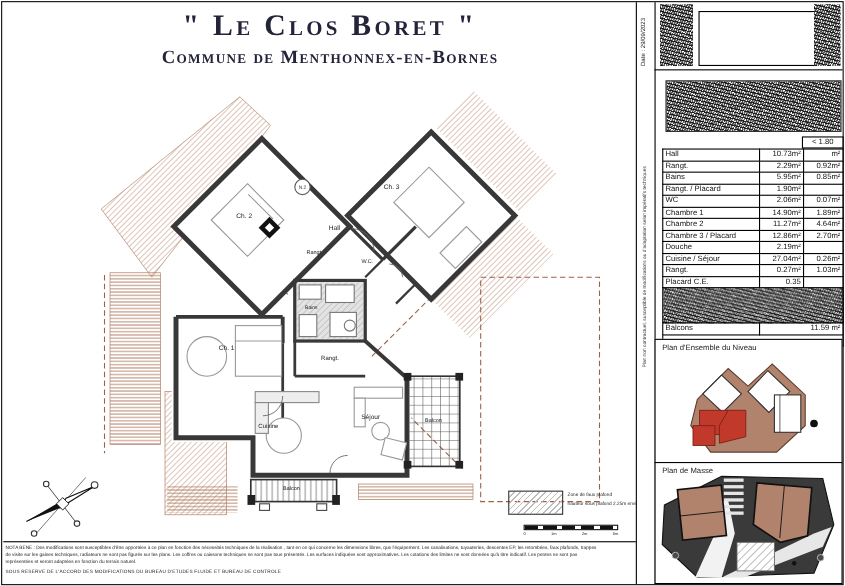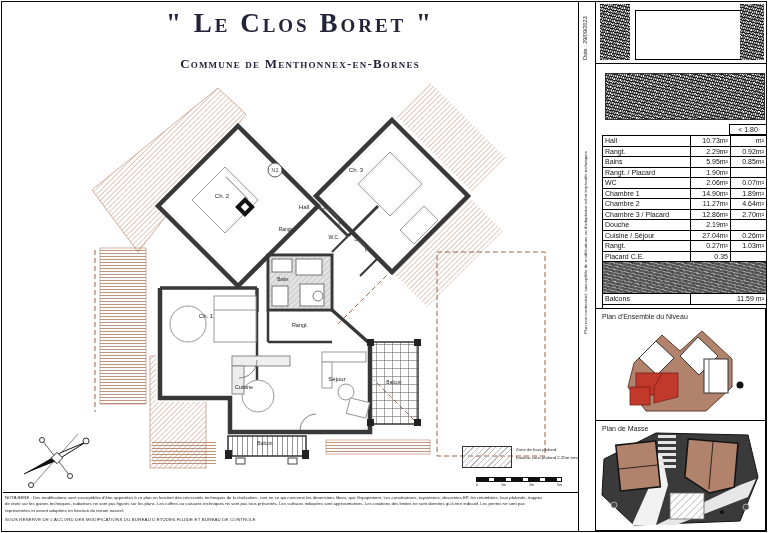--- a/index.html
+++ b/index.html
@@ -5,21 +5,21 @@
   html,body{margin:0;padding:0;background:#fff;}
   #page{position:relative;width:768px;height:533px;background:#fff;overflow:hidden;
         font-family:"Liberation Sans",sans-serif;color:#111;}
   .sheet-border{position:absolute;inset:1px;border:1.6px solid #0a0a0a;pointer-events:none;z-index:60;}
 
   
   .title-block{position:absolute;left:128px;top:8px;width:344px;text-align:center;z-index:5;}
   .title-main{font-family:"Liberation Serif",serif;font-variant:small-caps;font-weight:700;
               font-size:27px;letter-spacing:3px;color:#23233a;line-height:30px;}
   .title-sub{font-family:"Liberation Serif",serif;font-variant:small-caps;font-weight:600;
-             font-size:13px;letter-spacing:1.2px;color:#23233a;margin-top:18px;}
+             font-size:17px;letter-spacing:1.2px;color:#23233a;margin-top:4px;}
 
   
   .right-panel{position:absolute;left:578px;top:2px;bottom:2px;right:2px;border-left:1px solid #000;background:#fff;z-index:10;}
   .v-divider{position:absolute;left:16px;top:0;bottom:0;border-left:1px solid #000;}
   .vtext{position:absolute;transform-origin:left top;transform:rotate(-90deg);white-space:nowrap;color:#222;}
   .date-text{left:3px;top:58px;font-size:5.5px;}
   .side-note{left:4px;top:332px;font-size:4.4px;color:#333;}
 
   .noise{background-color:#c6c6c6;
     background-image:

